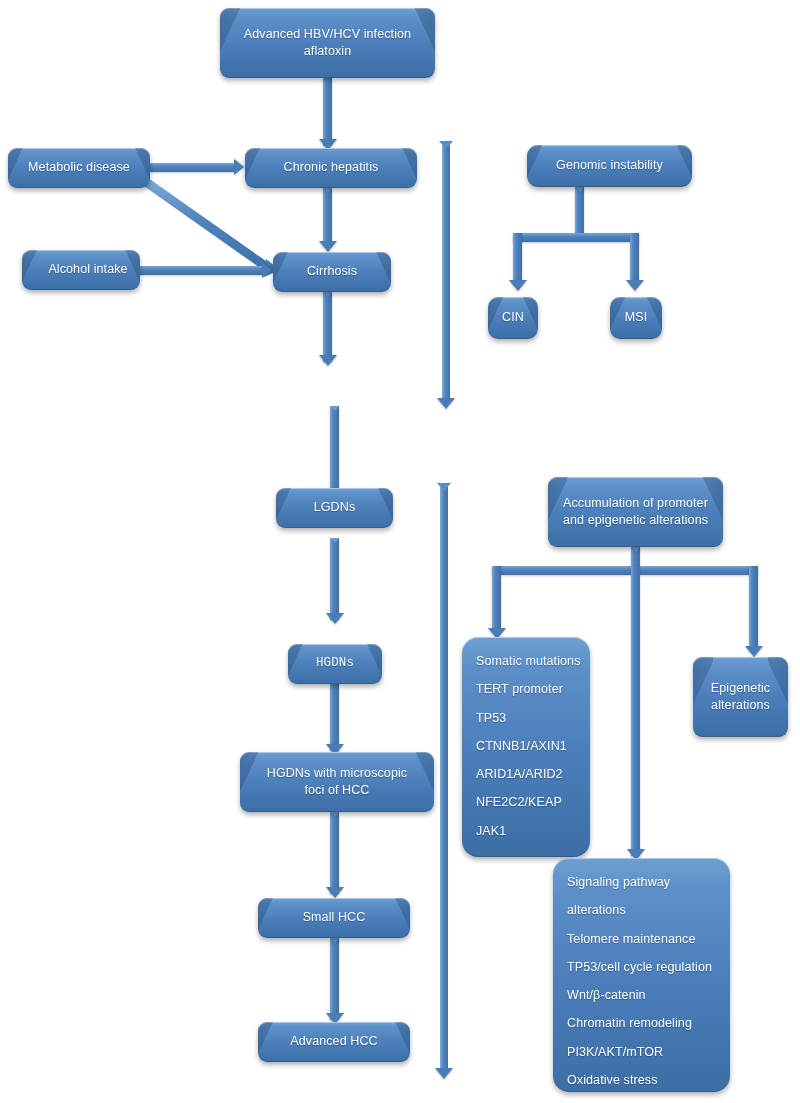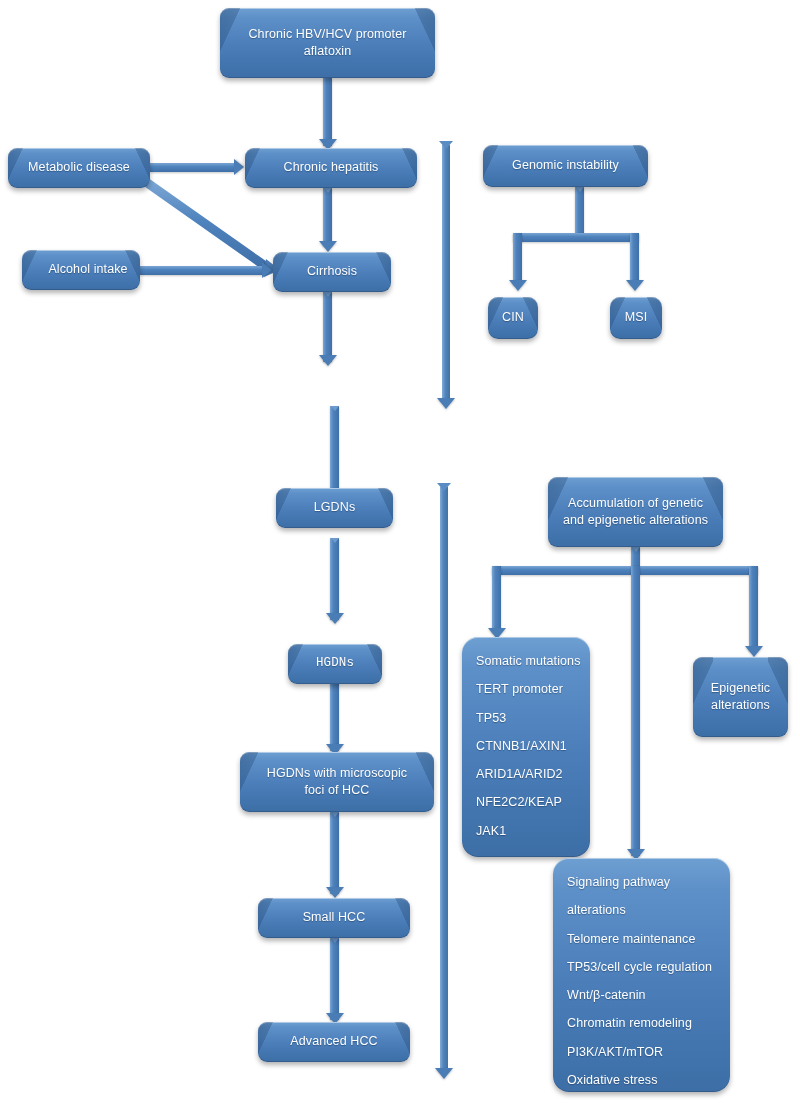--- a/index.html
+++ b/index.html
@@ -146,21 +146,21 @@
   
   .diag { position: absolute; z-index: 2; overflow: visible; }
 </style>
 </head>
 <body>
 
 <div id="canvas">
 
   <div class="node" style="left:220px; top:8px; width:215px; height:70px;">
     <span class="txt">
-      <span>Chronic HBV/HCV promoter</span><br>
+      <span>Advanced HBV/HCV infection</span><br>
       <span>aflatoxin</span>
     </span>
   </div>
 
   <div class="vshaft" style="left:323px; top:78px; height:68px;"></div>
   <div class="arrow-down" style="left:318.5px; top:139px;"></div>
 
   <div class="node" style="left:245px; top:148px; width:172px; height:40px;">
     <span class="txt">Chronic hepatitis</span>
   </div>
@@ -248,21 +248,21 @@
   <div class="arrow-right" style="left:262px; top:262px;"></div>
 
   <div class="longtail" style="left:439px; top:141px;"></div>
   <div class="longshaft" style="left:442px; top:145px; height:255px;"></div>
   <div class="arrow-down" style="left:437px; top:398px;"></div>
 
   <div class="longtail" style="left:437px; top:483px;"></div>
   <div class="longshaft" style="left:440px; top:487px; height:583px;"></div>
   <div class="arrow-down" style="left:435px; top:1068px;"></div>
 
-  <div class="node" style="left:483px; top:145px; width:165px; height:42px;">
+  <div class="node" style="left:527px; top:145px; width:165px; height:42px;border-radius:11px;">
     <span class="txt">Genomic instability</span>
   </div>
 
   <div class="notch" style="left:575.5px; top:187px;"></div>
   <div class="vshaft" style="left:575px; top:187px; height:46px;"></div>
 
   <div class="hshaft" style="left:513px; top:233px; width:126px;"></div>
 
   <div class="vshaft" style="left:513px; top:233px; height:52px;"></div>
   <div class="arrow-down" style="left:508.5px; top:280px;"></div>
@@ -273,21 +273,21 @@
   <div class="node sq" style="left:488px; top:297px; width:50px; height:42px;">
     <span class="txt">CIN</span>
   </div>
 
   <div class="node sq" style="left:610px; top:297px; width:52px; height:42px;">
     <span class="txt">MSI</span>
   </div>
 
   <div class="node" style="left:548px; top:477px; width:175px; height:70px;">
     <span class="txt">
-      <span>Accumulation of genetic</span><br>
+      <span>Accumulation of promoter</span><br>
       <span>and epigenetic alterations</span>
     </span>
   </div>
 
   <div class="notch" style="left:631.5px; top:547px;"></div>
   <div class="vshaft" style="left:631px; top:547px; height:23px;"></div>
 
   <div class="hshaft" style="left:492px; top:566px; width:266px;"></div>
 
   <div class="vshaft" style="left:492px; top:566px; height:67px;"></div>

